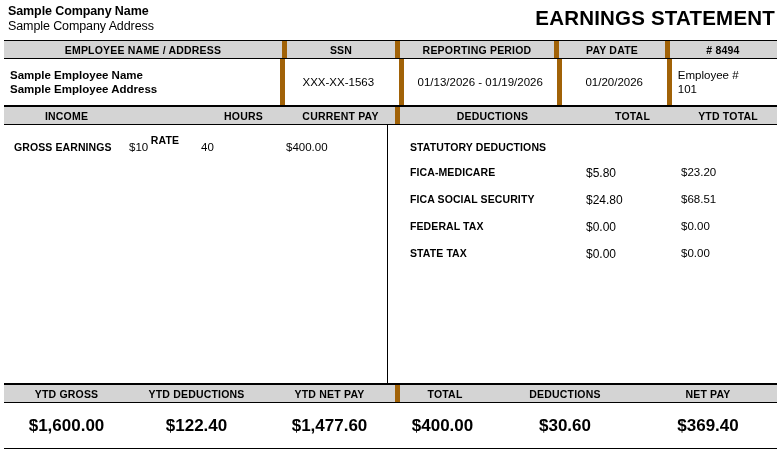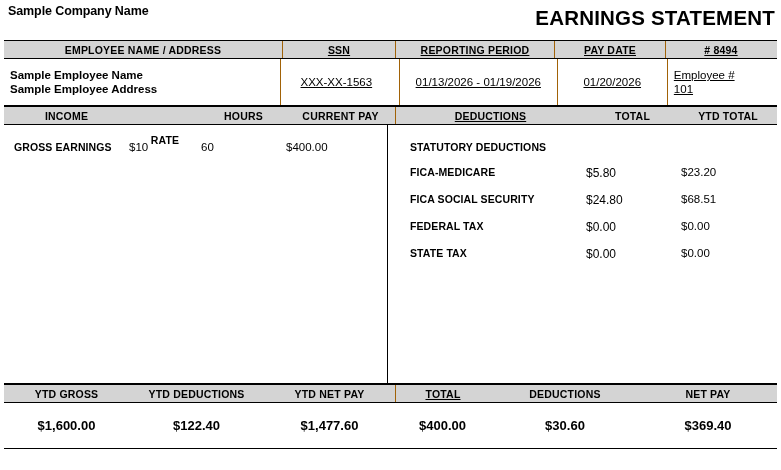--- a/index.html
+++ b/index.html
@@ -71,22 +71,21 @@
     font-weight: bold;
     text-align: center;
     letter-spacing: 0.2px;
     box-sizing: border-box;
     height: 100%;
     display: flex;
     align-items: center;
     justify-content: center;
   }
   .vline {
-    border-left: 1px solid #a16207;
-    text-decoration: underline;
+    border-left: 5px solid #a16207;
   }
 
   
   .emp-row {
     display: flex;
     border-bottom: 1px solid #000;
     height: 47px;
     box-sizing: border-box;
   }
   .emp-row .cell {
@@ -183,34 +182,35 @@
 
   
   .totals-values {
     display: flex;
     height: 46px;
     align-items: center;
     box-sizing: border-box;
     border-bottom: 1px solid #000;
   }
   .totals-values .cell {
-    font-size: 13px;
+    font-size: 17px;
     font-weight: bold;
     text-align: center;
     box-sizing: border-box;
   }
 </style>
 </head>
 <body>
 
 <div class="page">
   <div class="sheet">
 
     <div class="doc-header">
       <div class="company-name">Sample Company Name</div>
+      <div class="company-address">Sample Company Address</div>
       <div class="statement-title">EARNINGS STATEMENT</div>
     </div>
 
     <div class="band">
       <div class="cell" style="width:278px;">EMPLOYEE NAME / ADDRESS</div>
       <div class="cell vline" style="width:113px;">SSN</div>
       <div class="cell vline" style="width:159px;">REPORTING PERIOD</div>
       <div class="cell vline" style="width:111px;">PAY DATE</div>
       <div class="cell vline" style="width:111px;"># 8494</div>
     </div>
@@ -237,21 +237,21 @@
       <div class="cell vline" style="width:190px;">DEDUCTIONS</div>
       <div class="cell" style="width:95px;">TOTAL</div>
       <div class="cell" style="width:96px;">YTD TOTAL</div>
     </div>
 
     <div class="body-wrap">
       <div class="body-left">
         <div class="earn-line">
           <div class="c1">GROSS EARNINGS</div>
           <div class="c2">$10</div>
-          <div class="c3">60</div>
+          <div class="c3">40</div>
           <div class="c4">$400.00</div>
         </div>
       </div>
       <div class="body-right">
         <div class="ded-section-title">STATUTORY DEDUCTIONS</div>
 
         <div class="ded-row">
           <div class="d1">FICA-MEDICARE</div>
           <div class="d2">$5.80</div>
           <div class="d3">$23.20</div>

